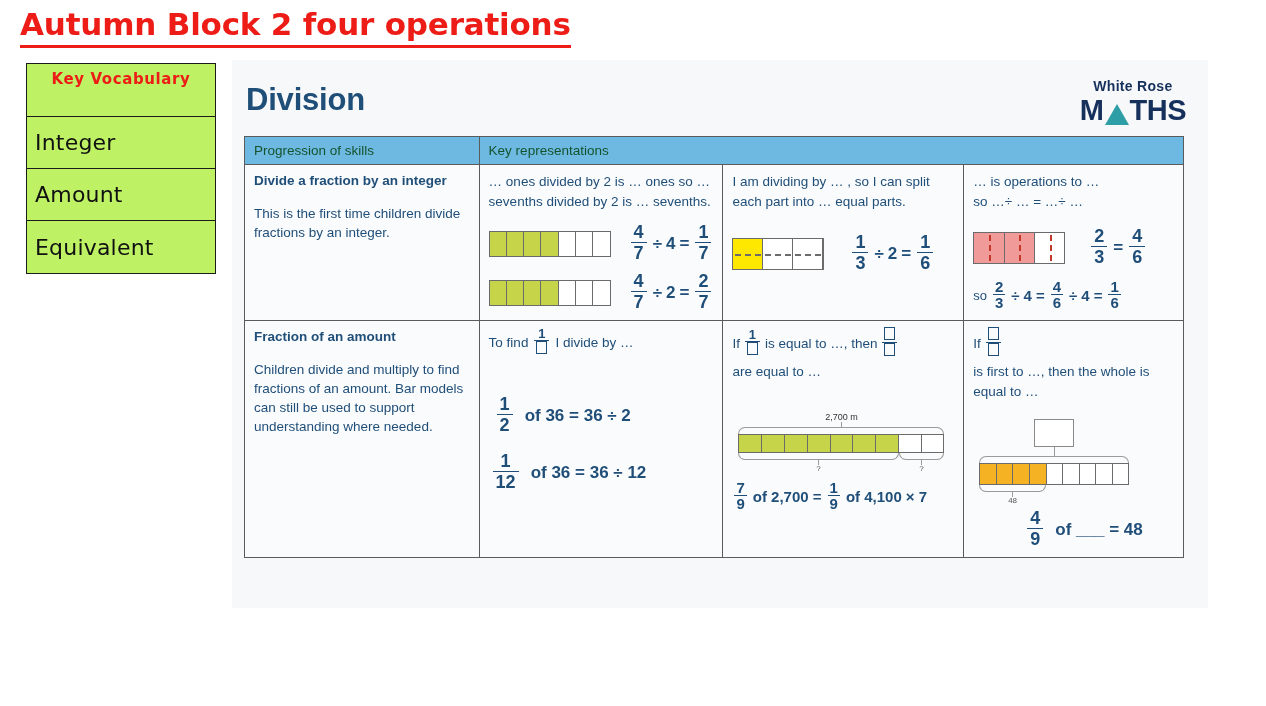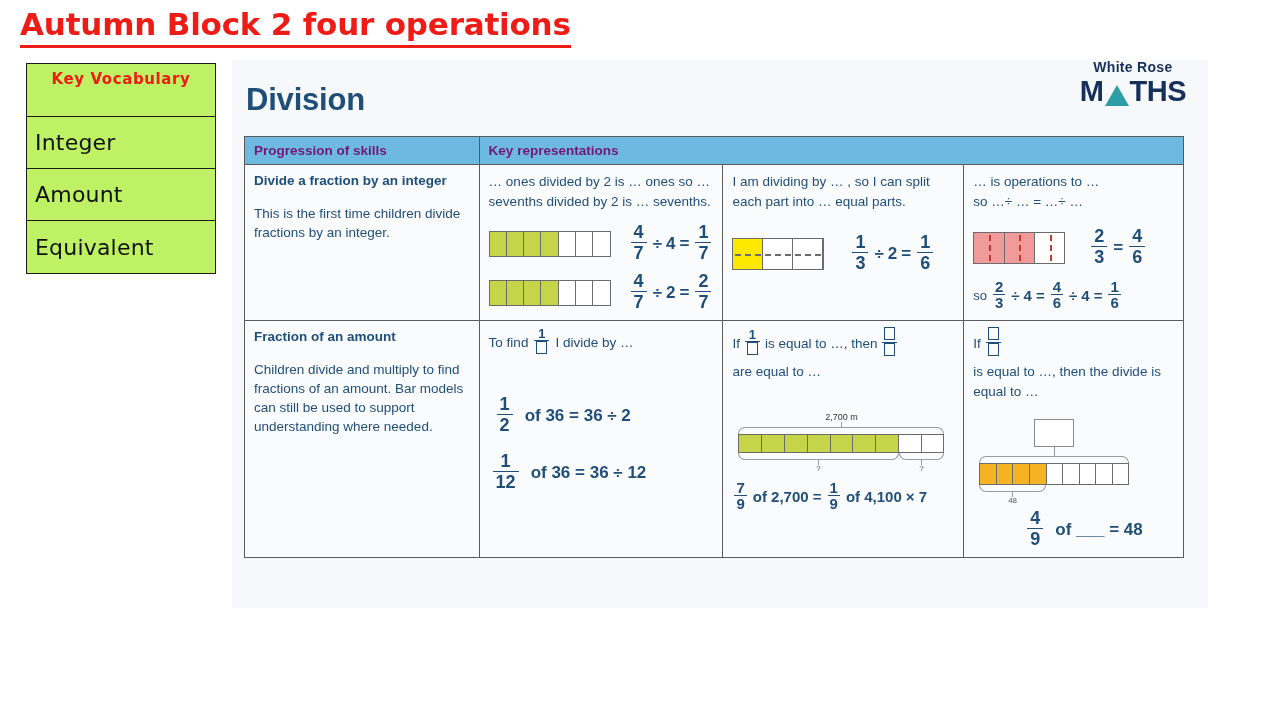--- a/index.html
+++ b/index.html
@@ -48,42 +48,42 @@
   .slide{
     position:absolute;left:232px;top:60px;width:976px;height:548px;
     background:#F6F8F9;
   }
   .slide-title{
     position:absolute;left:14px;top:22px;
     font-size:31px;font-weight:bold;color:#1F4E79;letter-spacing:-0.2px;
   }
 
   
-  .logo{position:absolute;right:22px;top:0;text-align:center;}
+  .logo{position:absolute;right:22px;top:19px;text-align:center;}
   .logo-top{font-size:14px;font-weight:bold;color:#16305C;letter-spacing:0.3px;line-height:1;}
   .logo-bottom{
     display:flex;align-items:flex-end;justify-content:center;
     font-size:29px;font-weight:bold;color:#16305C;letter-spacing:-0.5px;line-height:1;margin-top:3px;
   }
   .logo-tri{display:inline-block;width:0;height:0;
     border-left:12px solid transparent;border-right:12px solid transparent;
     border-bottom:21px solid #2E9EA6;margin:0 1px 0 1px;}
 
   
   .tbl{
     position:absolute;left:12px;top:76px;width:940px;
     border:1.4px solid #5b5b5b;border-collapse:collapse;background:#FAFBFC;
     box-sizing:border-box;
   }
   .tbl td,.tbl th{
     border:1.4px solid #5b5b5b;vertical-align:top;box-sizing:border-box;
     padding:7px 9px;color:#1F4E79;
   }
   .tbl thead th{
-    background:#6EB9E2;color:#701a75;font-size:13.5px;font-weight:bold;
+    background:#6EB9E2;color:#14532d;font-size:13.5px;font-weight:normal;
     text-align:left;padding:6px 9px;height:28px;
   }
   .c1{width:236px;}
   .c2{width:243px;}
   .c3{width:241px;}
   .c4{width:220px;}
 
   .cell-title{font-size:13.5px;font-weight:bold;line-height:1.32;color:#1F4E79;}
   .cell-body{font-size:13.5px;line-height:1.42;color:#1F4E79;margin-top:14px;}
   .rep-text{font-size:13.5px;line-height:1.45;color:#1F4E79;}
@@ -405,21 +405,21 @@
             </div>
           </td>
 
           <td class="c4">
             <div class="rep-text" style="display:flex;align-items:center;gap:3px;flex-wrap:wrap;">
               <span>If</span>
               <span class="frac sm">
                 <span class="num"><span class="box-sq"></span></span>
                 <span class="den"><span class="box-sq"></span></span>
               </span>
-              <span>is equal to …, then the divide is equal to …</span>
+              <span>is first to …, then the whole is equal to …</span>
             </div>
 
             <div style="margin-top:18px;margin-left:6px;width:150px;">
               <div style="display:flex;justify-content:center;">
                 <div style="width:38px;height:26px;border:1.3px solid #8a8a8a;background:#fff;"></div>
               </div>
               <div class="tick" style="height:9px;"></div>
               <div class="brace-top"></div>
               <div class="bar" style="width:150px;height:22px;border-width:1.2px;">
                 <div class="cellx orangec" style="flex:1;border-right-width:1px;"></div>

